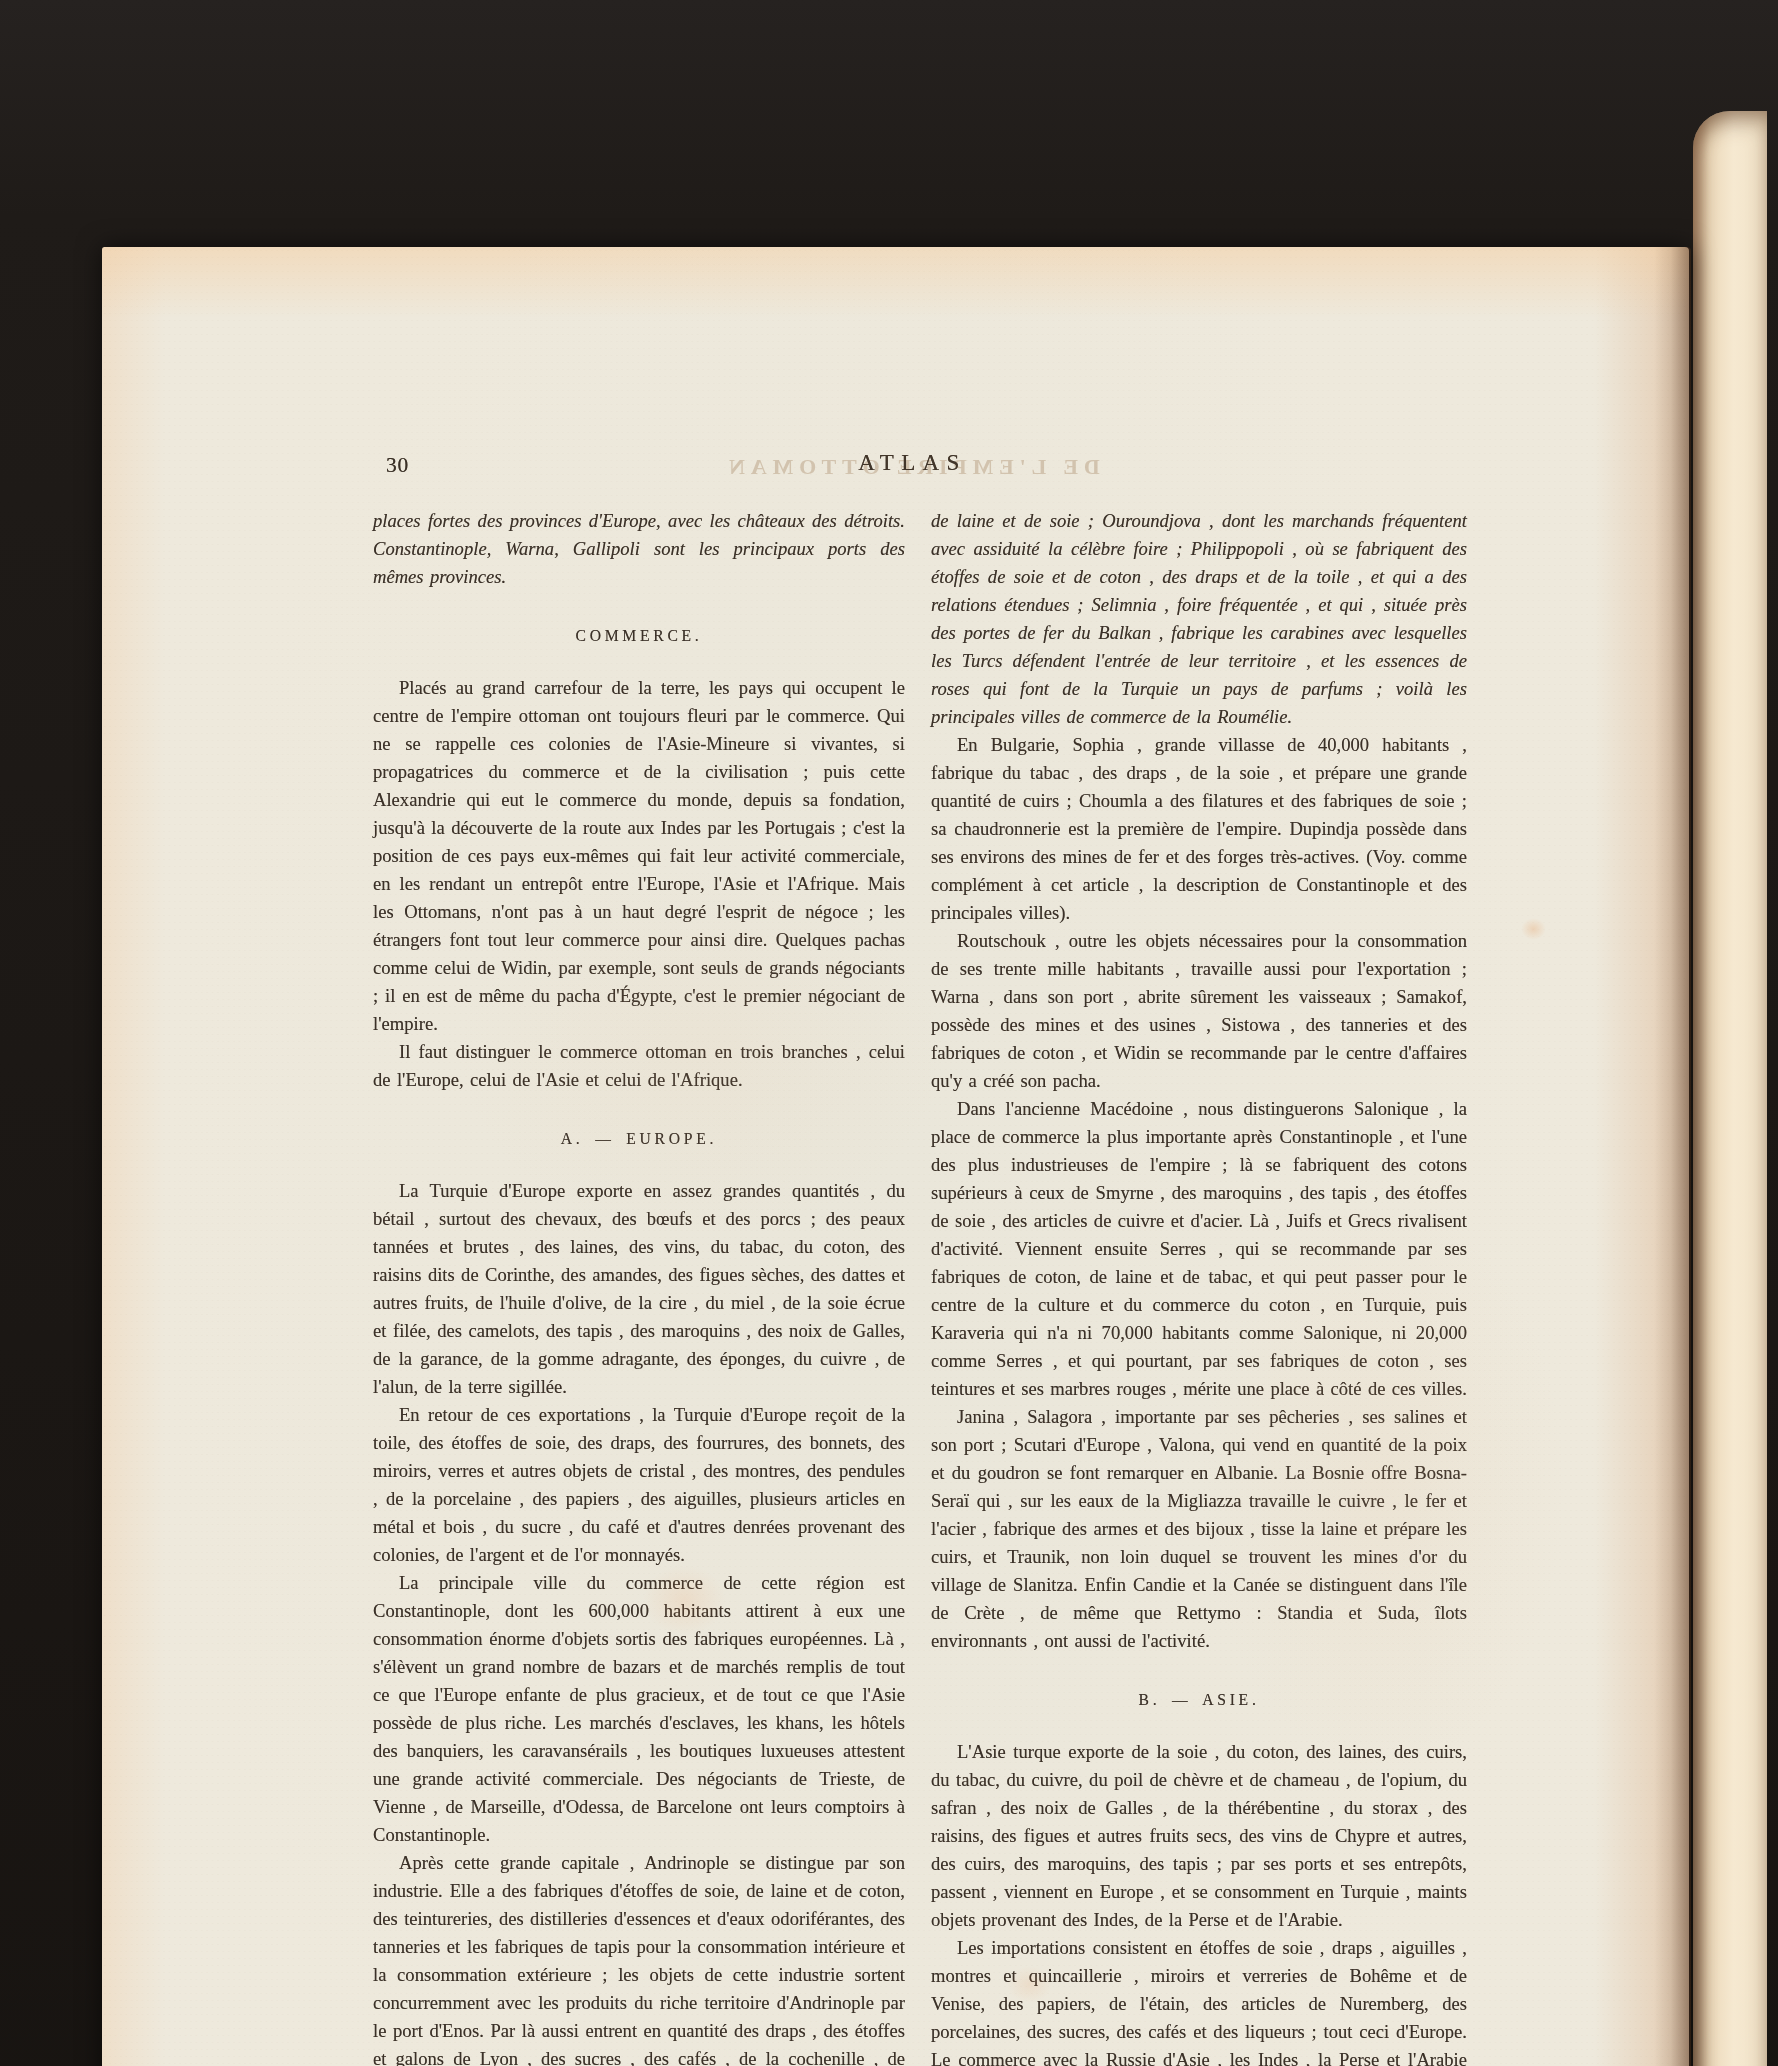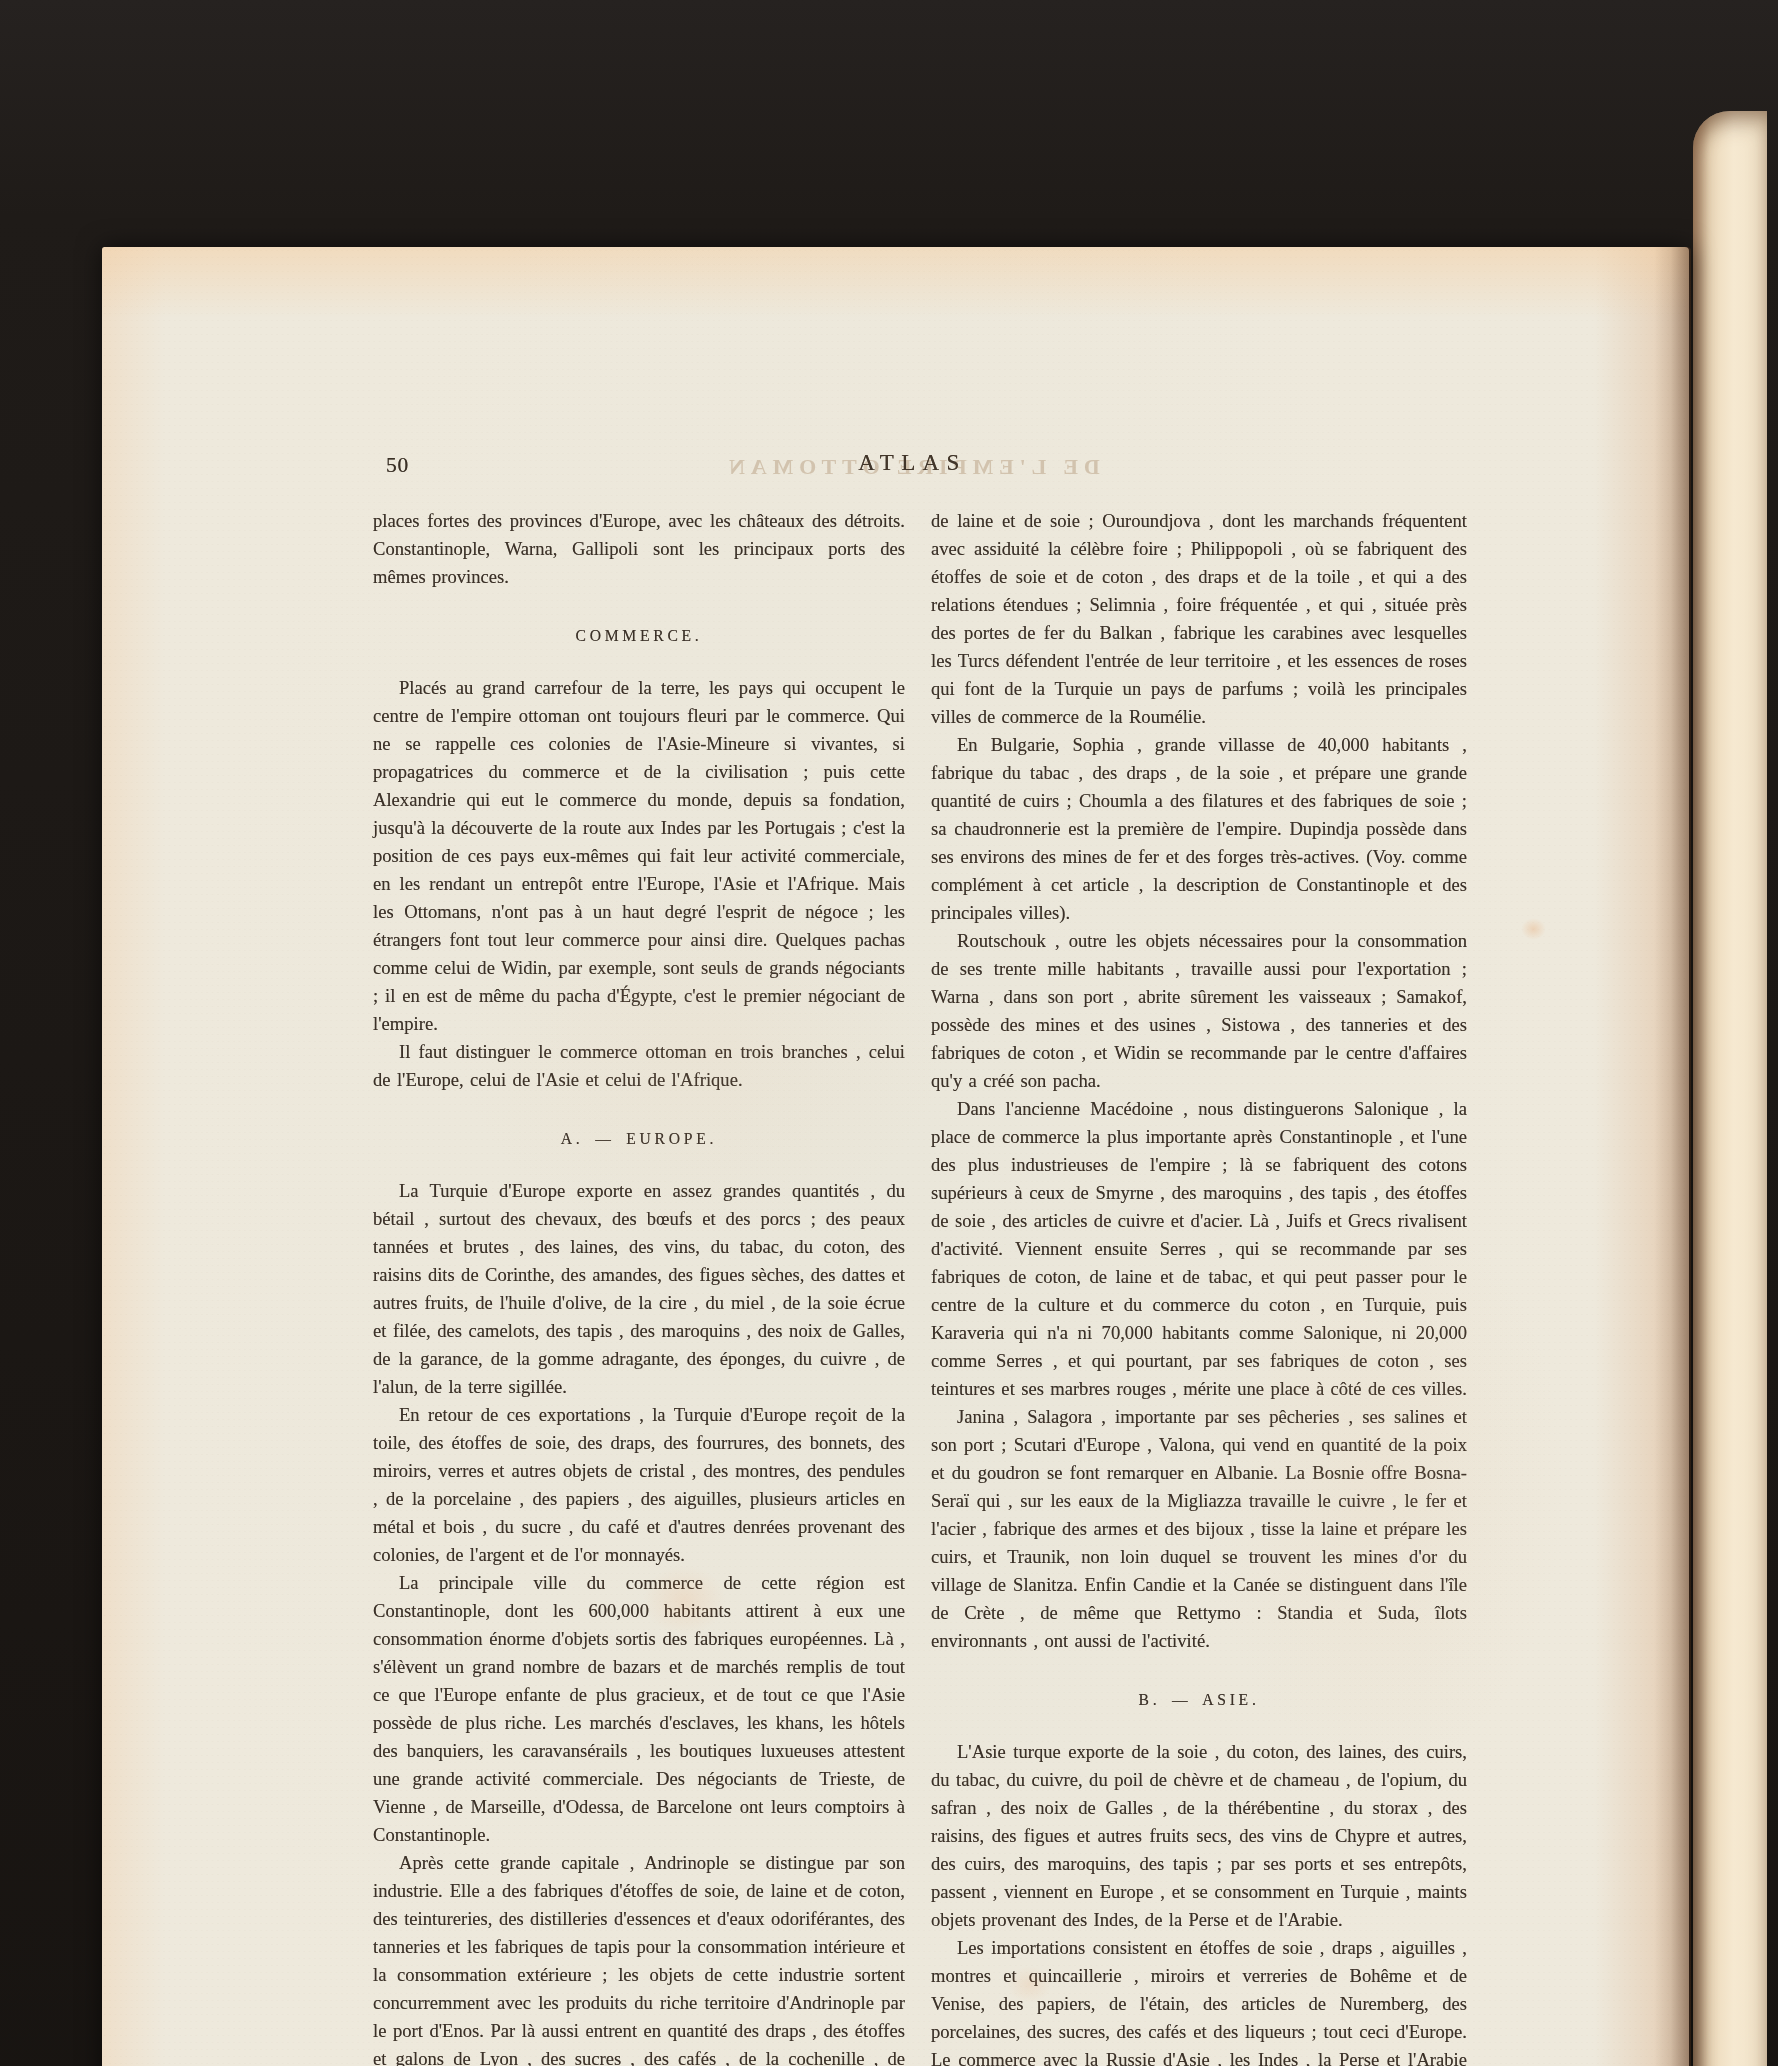--- a/index.html
+++ b/index.html
@@ -41,21 +41,21 @@
   .bleed-title{position:absolute;left:541px;top:207px;width:537px;text-align:center;
       font-size:22px;font-weight:bold;letter-spacing:5.8px;color:rgba(150,110,70,.30);
       transform:scaleX(-1);filter:blur(0.6px);}
 
   
   .col{position:absolute;top:260px;color:#3b3128;font-size:18.6px;line-height:28px;
       text-align:justify;word-spacing:1.7px;text-shadow:0 0 0.5px rgba(59,49,40,.50);}
   .col-left{left:271px;width:532px;}
   .col-right{left:829px;width:536px;}
   .col p.paragraph{margin:0;text-indent:26px;}
-  .col p.paragraph.noindent{text-indent:0;}
+  .col p.paragraph.noindent{text-indent:0;font-style:italic;}
   .col h3.heading{margin:31px 0 24px;text-align:center;font-weight:normal;
       font-size:15.7px;letter-spacing:3.7px;word-spacing:4.1px;text-indent:0;}
 
   
   .stain{position:absolute;border-radius:50%;pointer-events:none;}
   .s7{left:1419px;top:671px;width:25px;height:21.5px;background:radial-gradient(ellipse,rgba(228,140,70,.25),rgba(228,140,70,0) 70%);}
   .s8{left:905px;top:1719px;width:45px;height:37px;background:radial-gradient(ellipse,rgba(228,150,90,.14),rgba(228,150,90,0) 70%);}
   .s10{left:541px;top:1318px;width:83px;height:70px;background:radial-gradient(ellipse,rgba(235,150,90,.14),rgba(235,150,90,0) 70%);}
   .s11{left:1095px;top:950px;width:372px;height:579px;border-radius:40%;
        background:radial-gradient(ellipse,rgba(226,186,146,.10),rgba(226,186,146,0) 70%);}
@@ -68,21 +68,21 @@
 <div class="scene">
 
   <div class="under-page">
     
   </div>
 
   <div class="page">
     <div class="grain"></div>
 
     <div class="bleed-title">DE L'EMPIRE OTTOMAN</div>
-    <div class="page-number">50</div>
+    <div class="page-number">30</div>
     <div class="running-title">ATLAS</div>
 
     <div class="col col-left">
         <p class="paragraph noindent">places fortes des provinces d'Europe, avec les châteaux des détroits. Constantinople, Warna, Gallipoli sont les principaux ports des mêmes provinces.</p>
         <h3 class="heading">COMMERCE.</h3>
         <p class="paragraph">Placés au grand carrefour de la terre, les pays qui occupent le centre de l'empire ottoman ont toujours fleuri par le commerce. Qui ne se rappelle ces colonies de l'Asie-Mineure si vivantes, si propagatrices du commerce et de la civilisation ; puis cette Alexandrie qui eut le commerce du monde, depuis sa fondation, jusqu'à la découverte de la route aux Indes par les Portugais ; c'est la position de ces pays eux-mêmes qui fait leur activité commerciale, en les rendant un entrepôt entre l'Europe, l'Asie et l'Afrique. Mais les Ottomans, n'ont pas à un haut degré l'esprit de négoce ; les étrangers font tout leur commerce pour ainsi dire. Quelques pachas comme celui de Widin, par exemple, sont seuls de grands négociants ; il en est de même du pacha d'Égypte, c'est le premier négociant de l'empire.</p>
         <p class="paragraph">Il faut distinguer le commerce ottoman en trois branches , celui de l'Europe, celui de l'Asie et celui de l'Afrique.</p>
         <h3 class="heading">A. — EUROPE.</h3>
         <p class="paragraph">La Turquie d'Europe exporte en assez grandes quantités , du bétail , surtout des chevaux, des bœufs et des porcs ; des peaux tannées et brutes , des laines, des vins, du tabac, du coton, des raisins dits de Corinthe, des amandes, des figues sèches, des dattes et autres fruits, de l'huile d'olive, de la cire , du miel , de la soie écrue et filée, des camelots, des tapis , des maroquins , des noix de Galles, de la garance, de la gomme adragante, des éponges, du cuivre , de l'alun, de la terre sigillée.</p>
         <p class="paragraph">En retour de ces exportations , la Turquie d'Europe reçoit de la toile, des étoffes de soie, des draps, des fourrures, des bonnets, des miroirs, verres et autres objets de cristal , des montres, des pendules , de la porcelaine , des papiers , des aiguilles, plusieurs articles en métal et bois , du sucre , du café et d'autres denrées provenant des colonies, de l'argent et de l'or monnayés.</p>

